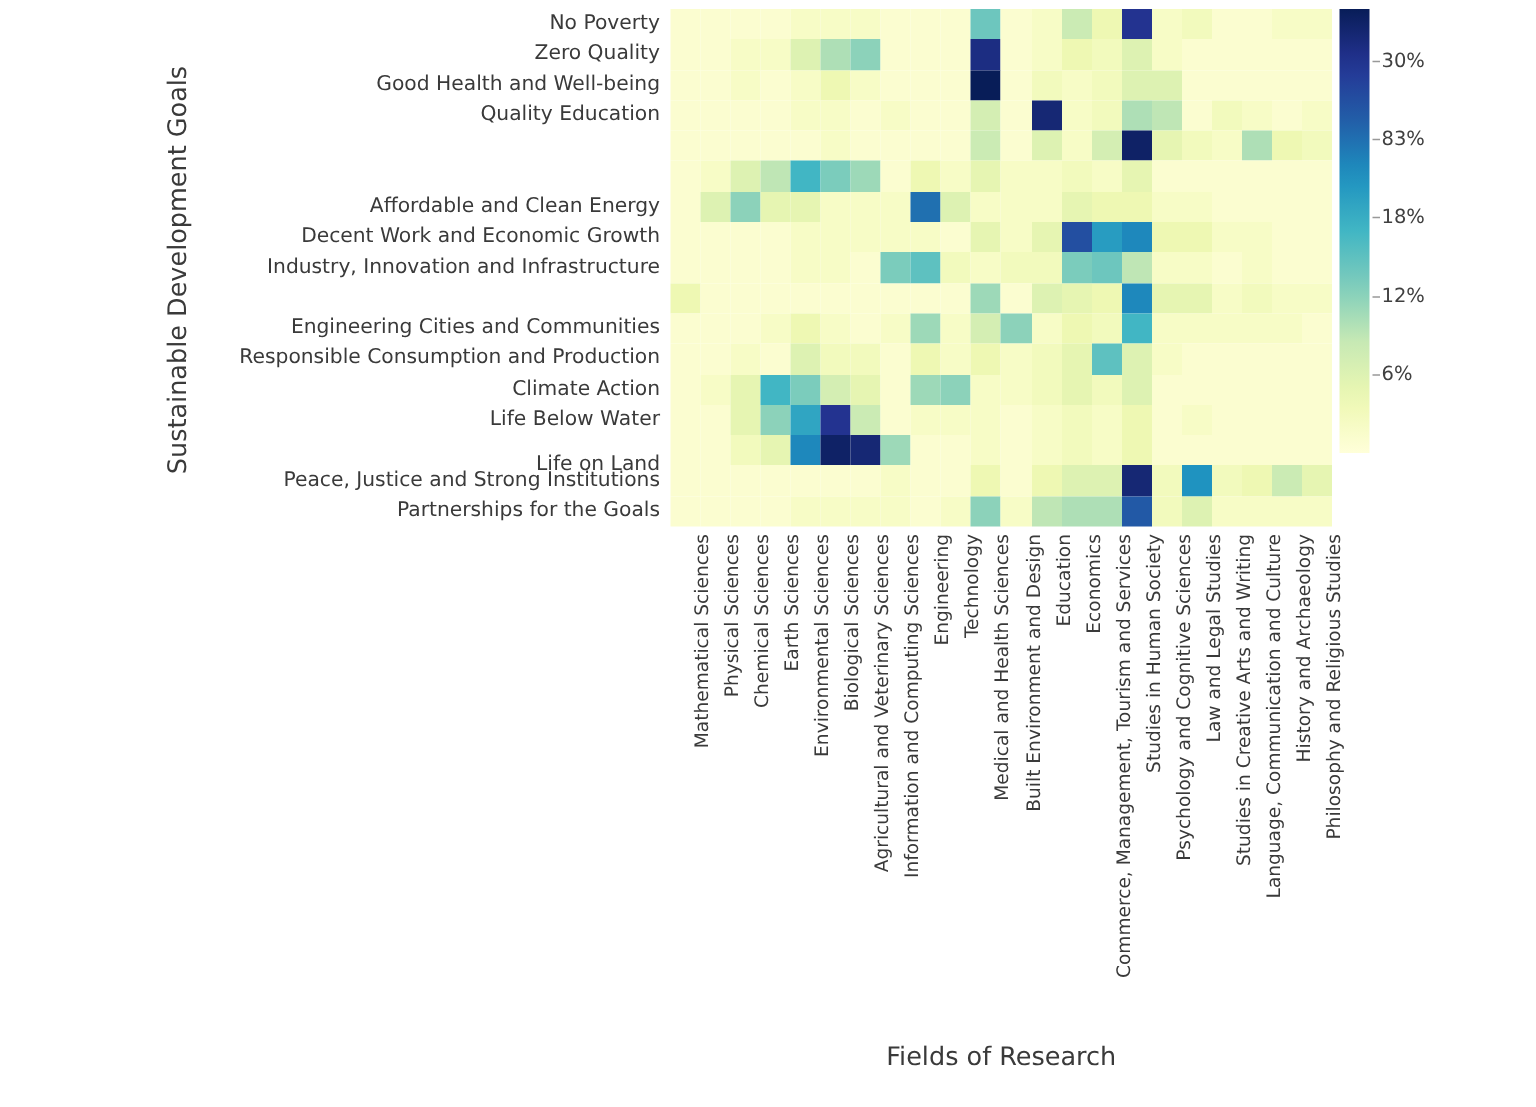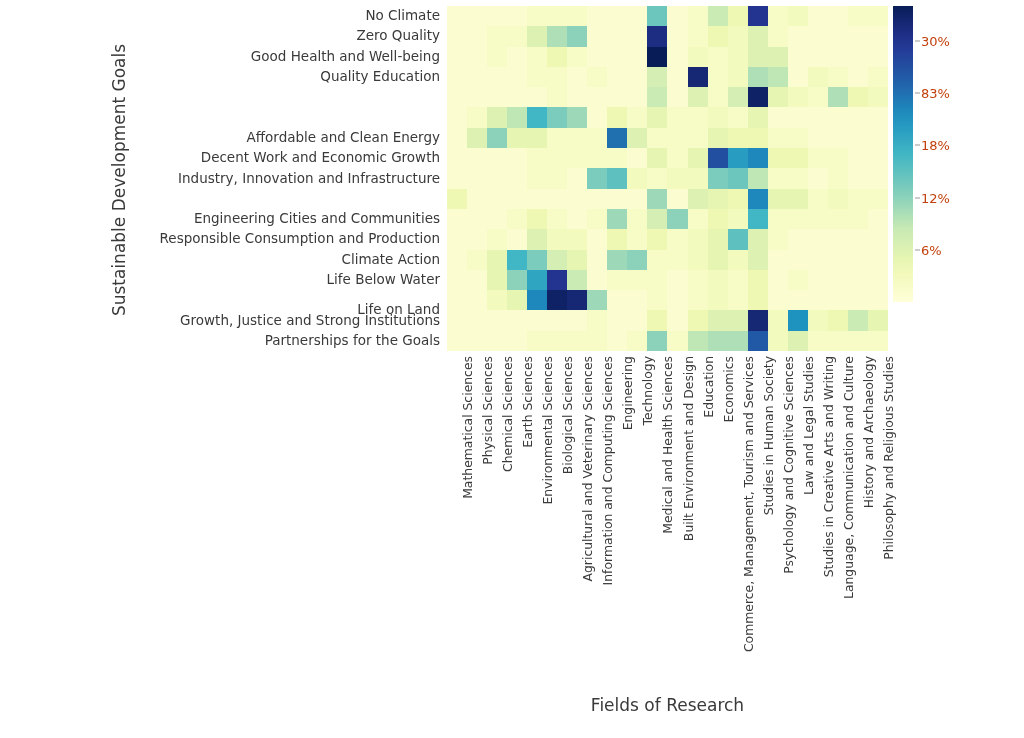--- a/index.html
+++ b/index.html
@@ -111,54 +111,54 @@
     position: absolute;
     left: 915px;
     top: 6px;
     width: 70px;
     height: 296px;
   }
   .cbtick {
     position: absolute;
     left: 6px;
     font-size: 13px;
-    color: #c2410c;
+    color: #404040;
     transform: translateY(-50%);
     white-space: nowrap;
   }
   .cbtickmark {
     position: absolute;
     left: 0px;
     width: 5px;
     height: 1px;
     background: #999999;
     transform: translateY(-50%);
   }
 </style>
 </head>
 <body>
 
 <div id="figure">
 
   <div id="ylabel">Sustainable Development Goals</div>
 
   <div id="rowlabels">
-      <div class="rowlabel" style="top: 3.14706px;">No Climate</div>
+      <div class="rowlabel" style="top: 3.14706px;">No Poverty</div>
       <div class="rowlabel" style="top: 23.4412px;">Zero Quality</div>
       <div class="rowlabel" style="top: 43.7353px;">Good Health and Well-being</div>
       <div class="rowlabel" style="top: 64.0294px;">Quality Education</div>
       <div class="rowlabel" style="top: 124.912px;">Affordable and Clean Energy</div>
       <div class="rowlabel" style="top: 145.206px;">Decent Work and Economic Growth</div>
       <div class="rowlabel" style="top: 165.5px;">Industry, Innovation and Infrastructure</div>
       <div class="rowlabel" style="top: 206.088px;">Engineering Cities and Communities</div>
       <div class="rowlabel" style="top: 226.382px;">Responsible Consumption and Production</div>
       <div class="rowlabel" style="top: 246.676px;">Climate Action</div>
       <div class="rowlabel" style="top: 266.971px;">Life Below Water</div>
       <div class="rowlabel" style="top: 297px;">Life on Land</div>
-      <div class="rowlabel" style="top: 307.559px;">Growth, Justice and Strong Institutions</div>
+      <div class="rowlabel" style="top: 307.559px;">Peace, Justice and Strong Institutions</div>
       <div class="rowlabel" style="top: 327.853px;">Partnerships for the Goals</div>
     </div>
 
   <div id="grid" style="grid-template-columns: repeat(22, 1fr); grid-template-rows: repeat(17, 1fr);">
       <div class="cell" style="background: rgb(251, 253, 208);"></div>
       <div class="cell" style="background: rgb(251, 253, 208);"></div>
       <div class="cell" style="background: rgb(251, 253, 208);"></div>
       <div class="cell" style="background: rgb(251, 253, 208);"></div>
       <div class="cell" style="background: rgb(247, 252, 198);"></div>
       <div class="cell" style="background: rgb(247, 252, 198);"></div>

